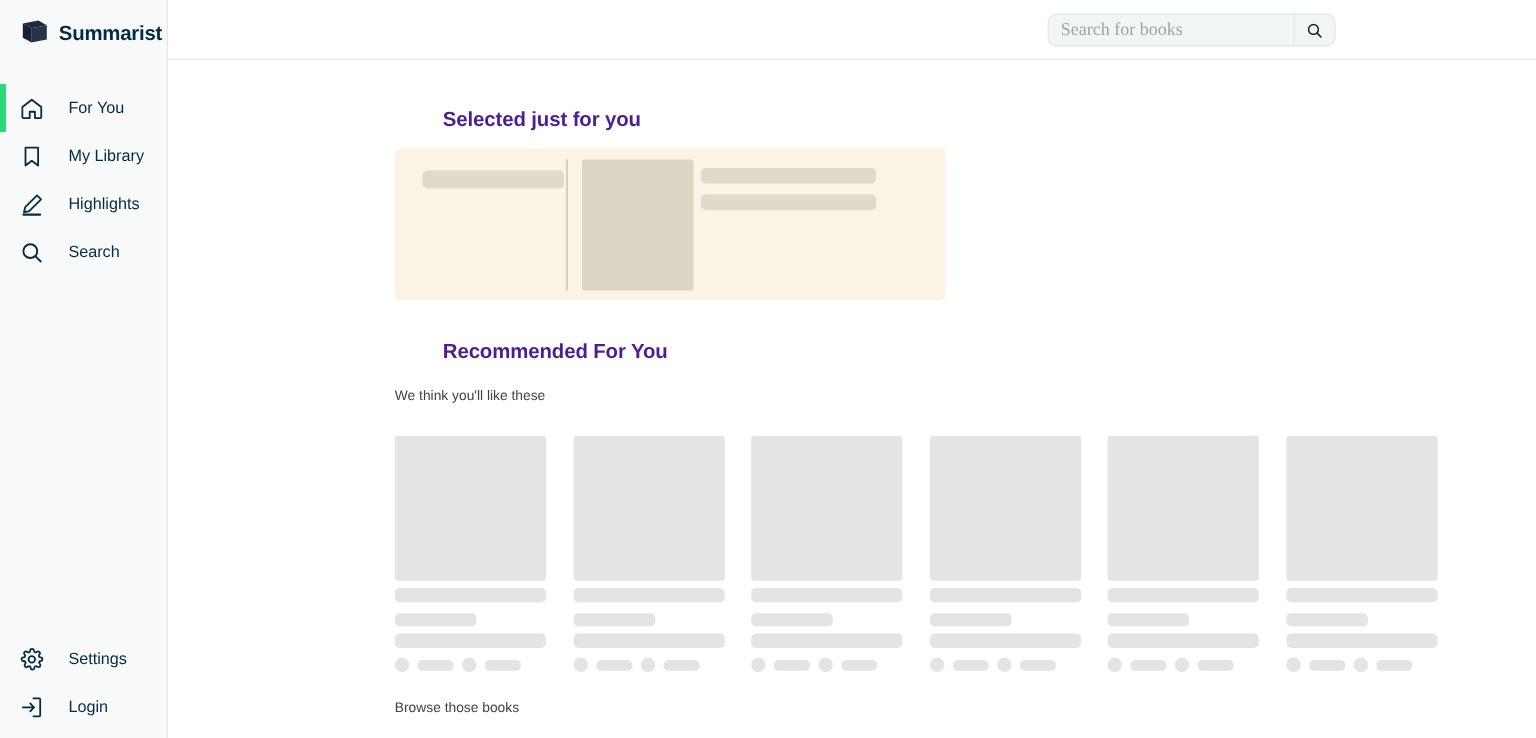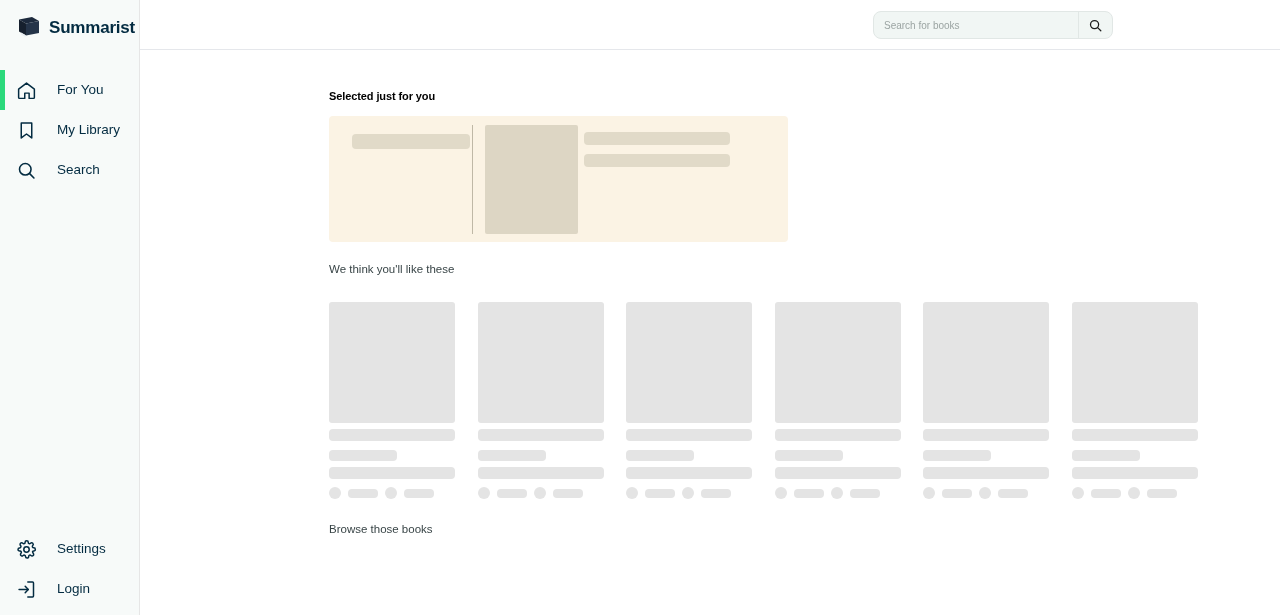--- a/index.html
+++ b/index.html
@@ -58,44 +58,45 @@
     position: absolute; top: 11px; left: 733px;
     width: 240px; height: 28px;
     background: #f1f6f4;
     border: 1px solid #e1e7e5;
     border-radius: 8px;
     display: flex; align-items: center;
   }
   .search-input {
     flex: 1; height: 26px; border: none; outline: none;
     background: transparent;
-    font-family: Liberation Sans, sans-serif;
-    font-size: 10px; color: #394547;
+    font-family: Liberation Serif, serif;
+    font-size: 15px; color: #394547;
     padding-left: 10px;
   }
   .search-input::placeholder { color: #9ca5a3; }
   .search-btn {
     width: 34px; height: 26px; border: none; background: transparent;
     border-left: 1px solid #e1e7e5;
     display: flex; align-items: center; justify-content: center;
     cursor: pointer;
   }
   .search-btn svg { width: 15px; height: 15px; display: block; }
 
   
   .main {
     position: absolute; top: 50px; left: 140px;
     width: 1140px; height: 565px;
     background: #fff; overflow: hidden;
   }
   .content { position: absolute; left: 189px; top: 0; width: 951px; }
 
   .section-title {
-    font-size: 11px; font-weight: bold; color: #000000;
+    font-size: 17px; font-weight: bold; color: #4c1d95;
     letter-spacing: -0.1px;
+    margin-left: 40px;
   }
   .section-sub {
     font-size: 11.5px; color: #394547; margin-top: 21px;
   }
 
   
   .selected-title { margin-top: 40px; }
   .selected-panel {
     margin-top: 14px;
     position: relative;
@@ -172,20 +173,30 @@
       <div class="nav-item">
         <span class="bar"></span>
         <span class="nav-icon">
           <svg viewBox="0 0 24 24" fill="none" stroke="#032b41" stroke-width="1.7" stroke-linecap="round" stroke-linejoin="round">
             <path d="M6 3.5h12v17l-6-4.5-6 4.5z"></path>
           </svg>
         </span>
         <span class="nav-label">My Library</span>
       </div>
 
+      <div class="nav-item">
+        <span class="bar"></span>
+        <span class="nav-icon">
+          <svg viewBox="0 0 24 24" fill="none" stroke="#032b41" stroke-width="1.7" stroke-linecap="round" stroke-linejoin="round">
+            <path d="M17 3.2 L20.8 7 L9.5 18.3 L4.5 19.5 L5.7 14.5 Z"></path>
+            <path d="M4 21.5 H20" stroke-width="2"></path>
+          </svg>
+        </span>
+        <span class="nav-label">Highlights</span>
+      </div>
 
       <div class="nav-item">
         <span class="bar"></span>
         <span class="nav-icon">
           <svg viewBox="0 0 24 24" fill="none" stroke="#032b41" stroke-width="1.8" stroke-linecap="round">
             <circle cx="10.6" cy="10.6" r="6.6"></circle>
             <path d="M15.6 15.6 L20.5 20.5"></path>
           </svg>
         </span>
         <span class="nav-label">Search</span>
@@ -242,20 +253,21 @@
       <h2 class="section-title selected-title">Selected just for you</h2>
 
       <div class="selected-panel">
         <span class="sel-line sel-text-bar"></span>
         <span class="sel-divider"></span>
         <span class="sel-cover"></span>
         <span class="sel-line sel-bar-1"></span>
         <span class="sel-line sel-bar-2"></span>
       </div>
 
+      <h2 class="section-title rec-title">Recommended For You</h2>
       <p class="section-sub">We think you'll like these</p>
 
       <div class="carousel" id="rec-carousel">
           <div class="card" style="left: 0px;">
             <span class="sk sk-cover"></span>
             <span class="sk sk-l1"></span>
             <span class="sk sk-l2"></span>
             <span class="sk sk-l3"></span>
             <span class="sk-meta">
               <span class="sk-dot"></span>

